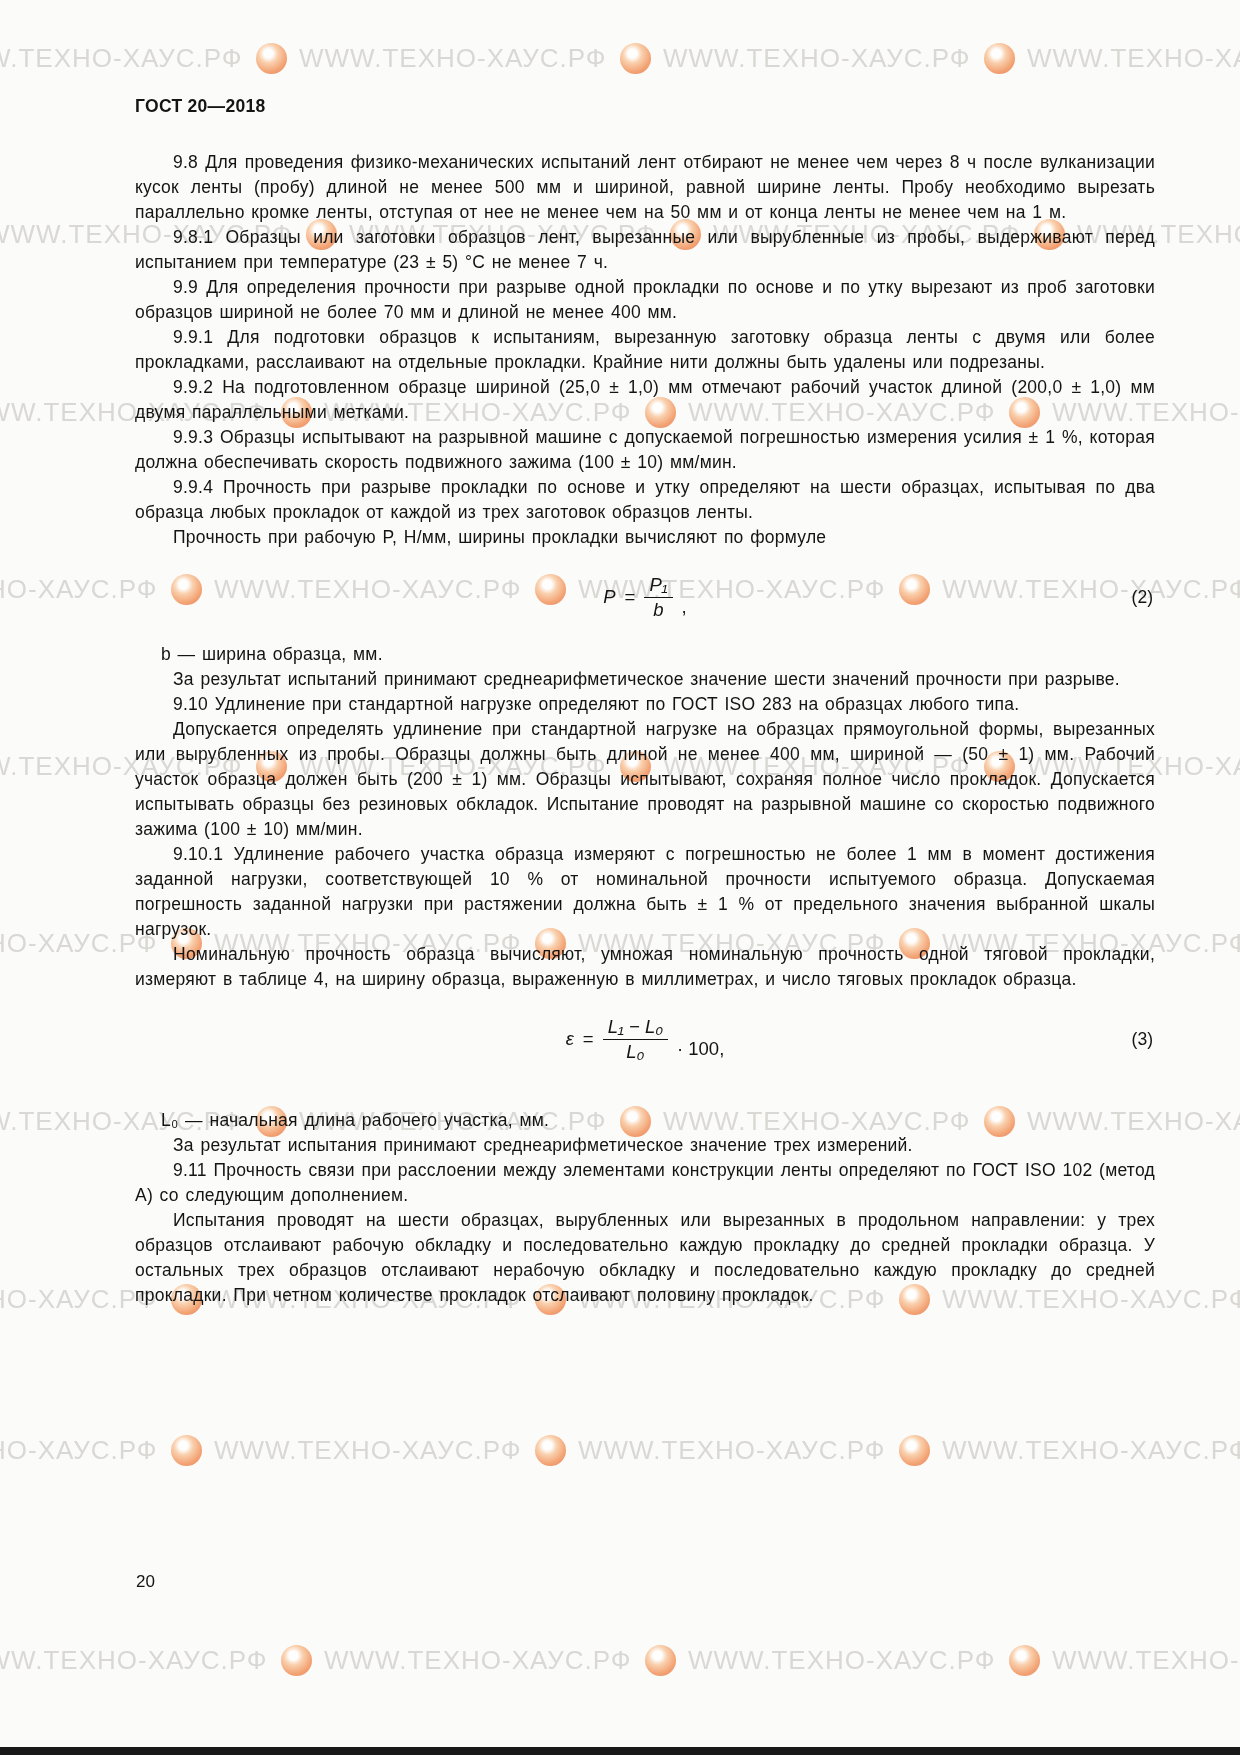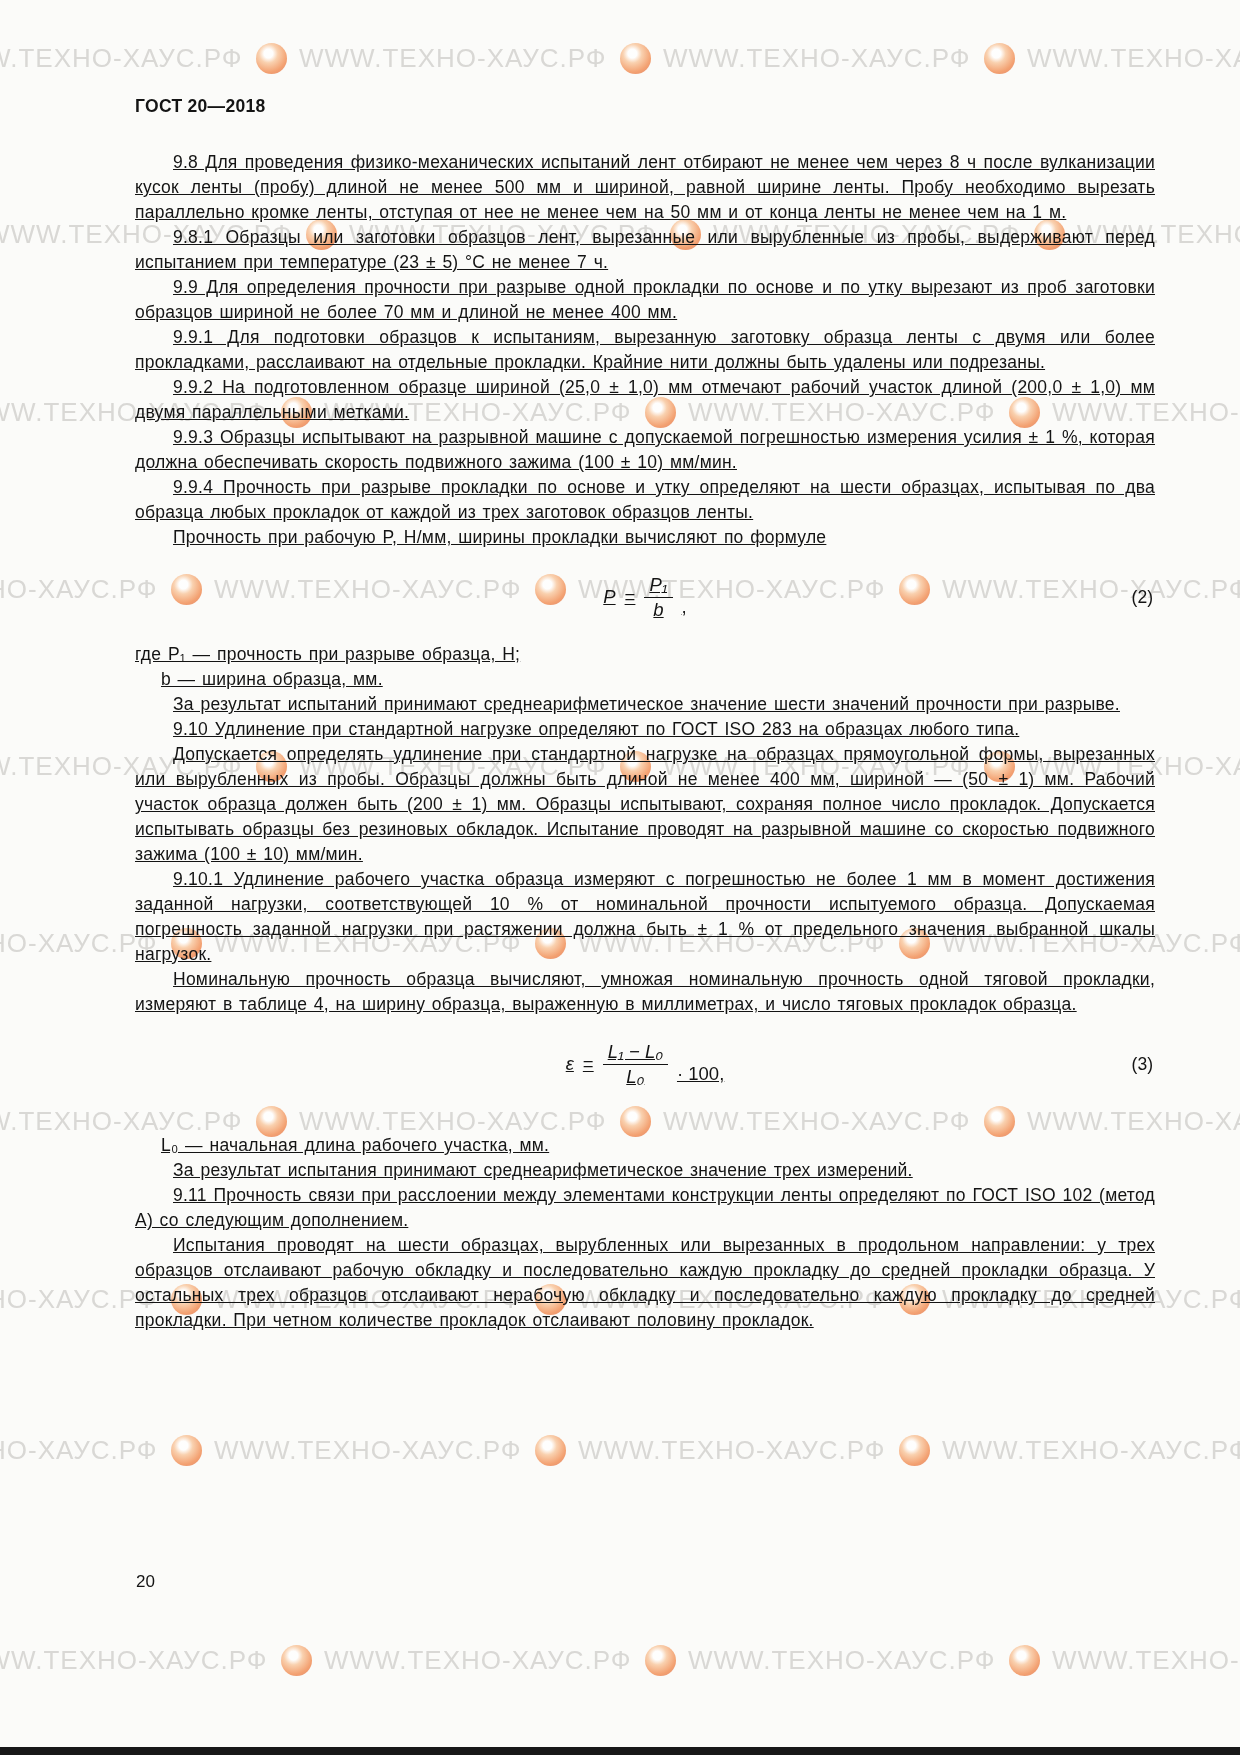--- a/index.html
+++ b/index.html
@@ -28,21 +28,21 @@
       rgba(200,49,9,.72) 100%);
     opacity:.8;
     flex:0 0 auto;
   }
   
   .std-header{
     position:absolute;left:135px;top:96px;z-index:1;
     font-size:17.5px;font-weight:bold;letter-spacing:.3px;
   }
   .content{
-    position:absolute;left:135px;top:150px;width:1020px;z-index:1;text-decoration:underline;
+    position:absolute;left:135px;top:150px;width:1020px;z-index:1;
   }
   .para{
     margin:0;
     font-size:17.5px;line-height:25px;
     letter-spacing:.25px;word-spacing:1.5px;
     text-align:justify;
   }
   .para.indent{text-indent:38px;}
   .para.noindent{text-indent:0;}
   .para.hang{padding-left:26px;text-indent:0;}
@@ -267,21 +267,20 @@
         <span class="frac">
           <span class="num">P₁</span>
           <span class="den">b</span>
         </span>
         <span class="f-trail">,</span>
       </span>
       <span class="f-label">(2)</span>
     </div>
 
     <div>
-        <p class="para noindent">где P₁ — прочность при разрыве образца, Н;</p>
         <p class="para hang">b — ширина образца, мм.</p>
         <p class="para indent">За результат испытаний принимают среднеарифметическое значение шести значений прочности при разрыве.</p>
         <p class="para indent">9.10  Удлинение при стандартной нагрузке определяют по ГОСТ ISO 283 на образцах любого типа.</p>
         <p class="para indent">Допускается определять удлинение при стандартной нагрузке на образцах прямоугольной формы, вырезанных или вырубленных из пробы. Образцы должны быть длиной не менее 400 мм, шириной — (50 ± 1) мм. Рабочий участок образца должен быть (200 ± 1) мм. Образцы испытывают, сохраняя полное число прокладок. Допускается испытывать образцы без резиновых обкладок. Испытание проводят на разрывной машине со скоростью подвижного зажима (100 ± 10) мм/мин.</p>
         <p class="para indent">9.10.1  Удлинение рабочего участка образца измеряют с погрешностью не более 1 мм в момент достижения заданной нагрузки, соответствующей 10 % от номинальной прочности испытуемого образца. Допускаемая погрешность заданной нагрузки при растяжении должна быть ± 1 % от предельного значения выбранной шкалы нагрузок.</p>
         <p class="para indent">Номинальную прочность образца вычисляют, умножая номинальную прочность одной тяговой прокладки, измеряют в таблице 4, на ширину образца, выраженную в миллиметрах, и число тяговых прокладок образца.</p>
       </div>
 
     <div class="formula-block fb3">
       <span class="formula">

